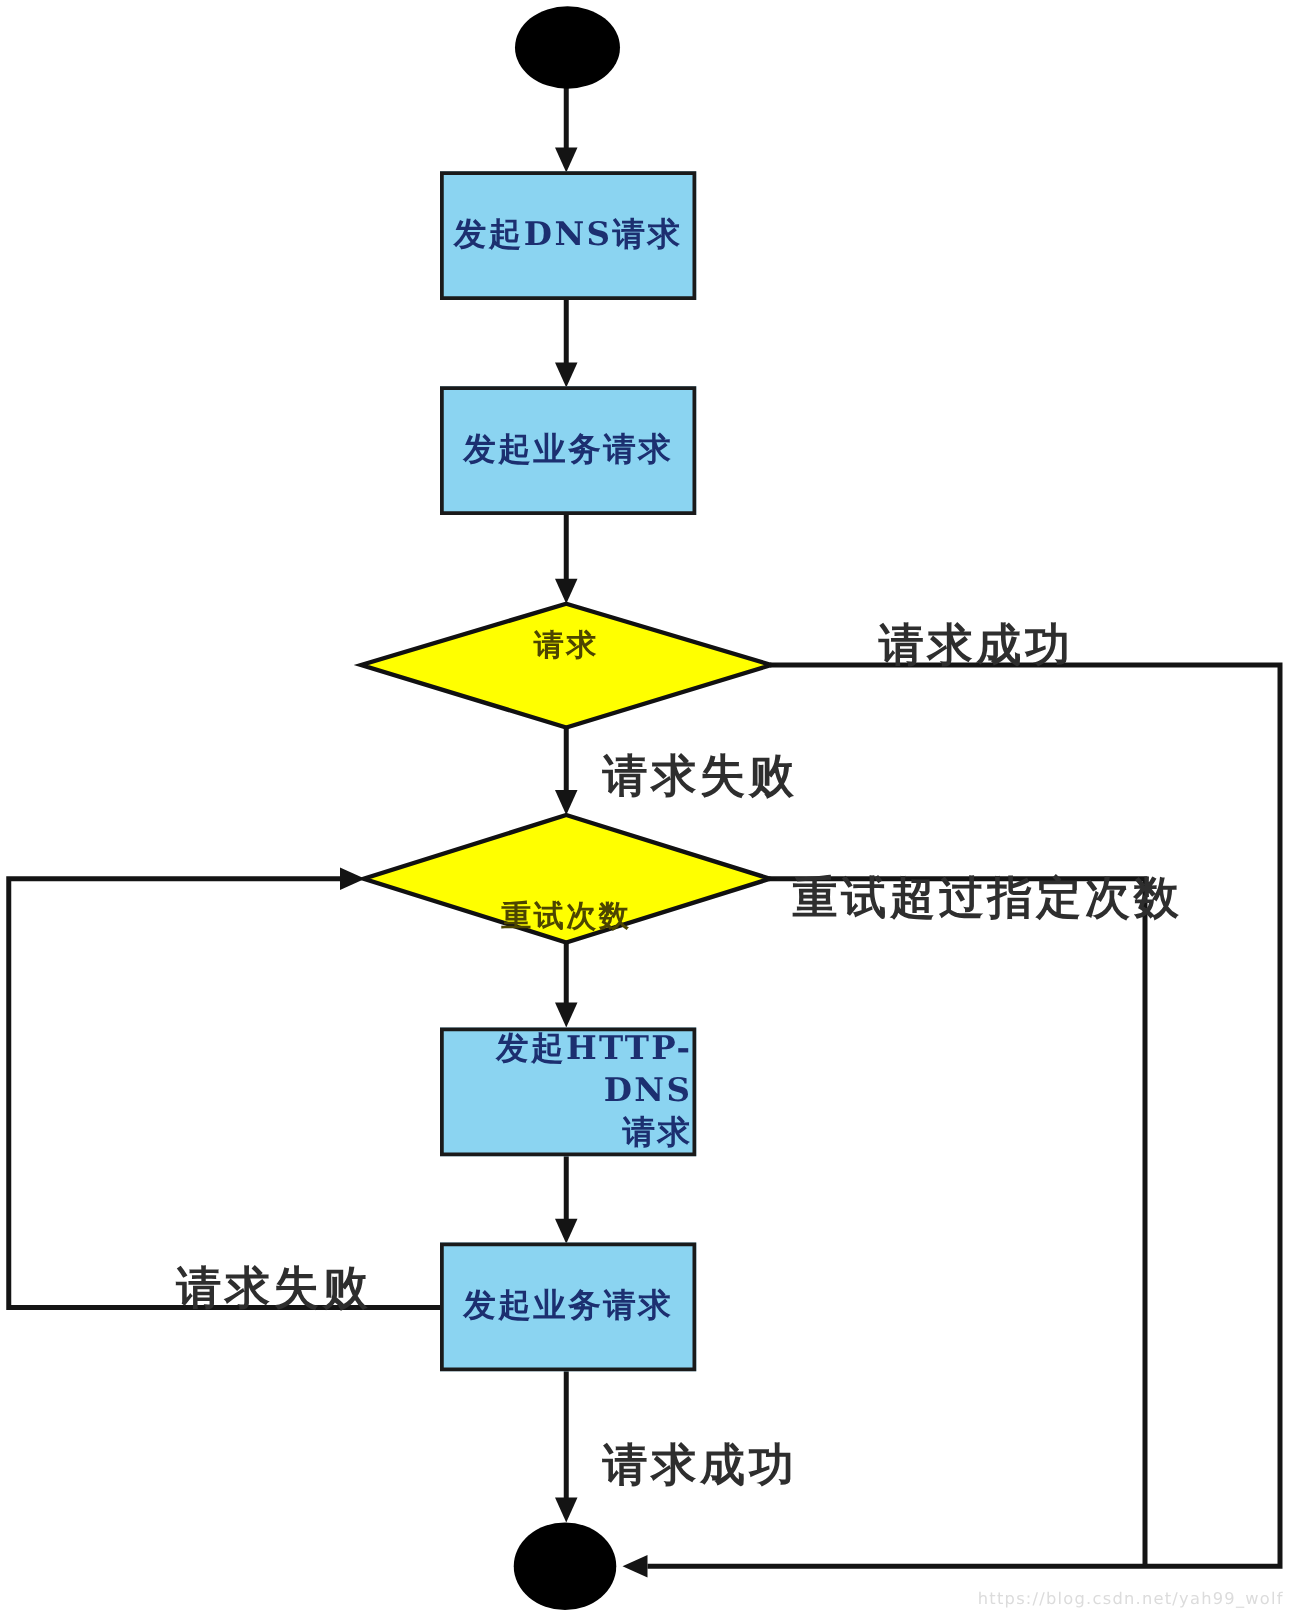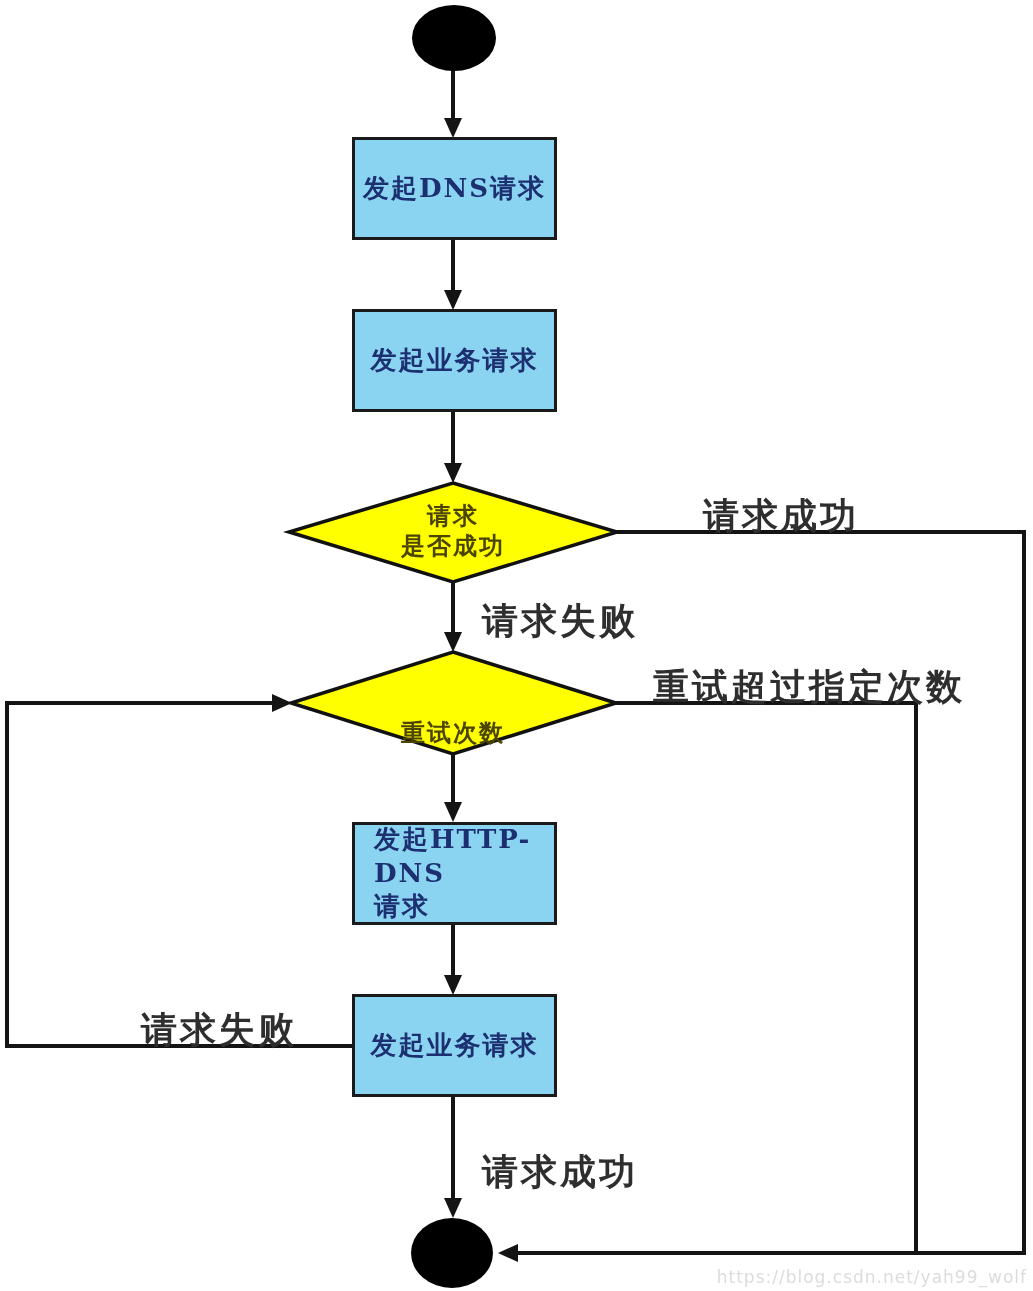--- a/index.html
+++ b/index.html
@@ -44,21 +44,21 @@
   .wires .terminal { fill: var(--terminal-fill); stroke: none; }
   .process {
     position: absolute;
     width: 205px;
     height: 103px;
     background: var(--process-fill);
     border: 3px solid var(--process-border);
     display: flex;
     align-items: center;
     justify-content: center;
-    text-align: left;
+    text-align: right;
     color: var(--process-text);
     font-size: 26px;
     font-weight: bold;
     letter-spacing: 2px;
     line-height: 1.3;
   }
   .decision-label {
     position: absolute;
     width: 210px;
     text-align: center;
@@ -75,21 +75,21 @@
     font-weight: bold;
     letter-spacing: 3px;
     white-space: nowrap;
   }
   .watermark {
     position: absolute;
     right: 6px;
     bottom: 4px;
     color: var(--watermark-text);
     font-family: "DejaVu Sans", "Liberation Sans", sans-serif;
-    font-size: 17px;
+    font-size: 13px;
     letter-spacing: 1px;
   }
 </style>
 </head>
 <body>
 
 <div class="canvas">
 
   <svg class="wires" viewBox="0 0 1033 1291" xmlns="http://www.w3.org/2000/svg">
 
@@ -132,38 +132,37 @@
   <div class="process" style="left:352px; top:137px;">
     <span>发起DNS请求</span>
   </div>
 
   <div class="process" style="left:352px; top:309px;">
     <span>发起业务请求</span>
   </div>
 
   <div class="decision-label" style="left:348px; top:501px;">
     <div>请求</div>
-    <div>是否成功</div>
   </div>
 
   <div class="decision-label" style="left:348px; top:688px;margin-top:30px;">
     <div>重试次数</div>
   </div>
 
   <div class="process" style="left:352px; top:822px;padding-left:19px;">
     <span>
       <span style="display:block">发起HTTP-DNS</span>
       <span style="display:block">请求</span>
     </span>
   </div>
 
   <div class="process" style="left:352px; top:994px;">
     <span>发起业务请求</span>
   </div>
 
   <div class="edge-label" style="left:703px; top:492px;">请求成功</div>
   <div class="edge-label" style="left:482px; top:597px;">请求失败</div>
-  <div class="edge-label" style="left:634px; top:663px;margin-left:19px;">重试超过指定次数</div>
+  <div class="edge-label" style="left:634px; top:694px;">重试超过指定次数</div>
   <div class="edge-label" style="left:141px; top:1006px;">请求失败</div>
   <div class="edge-label" style="left:482px; top:1148px;">请求成功</div>
 
   <div class="watermark">https://blog.csdn.net/yah99_wolf</div>
 </div>
 
 </body></html>

